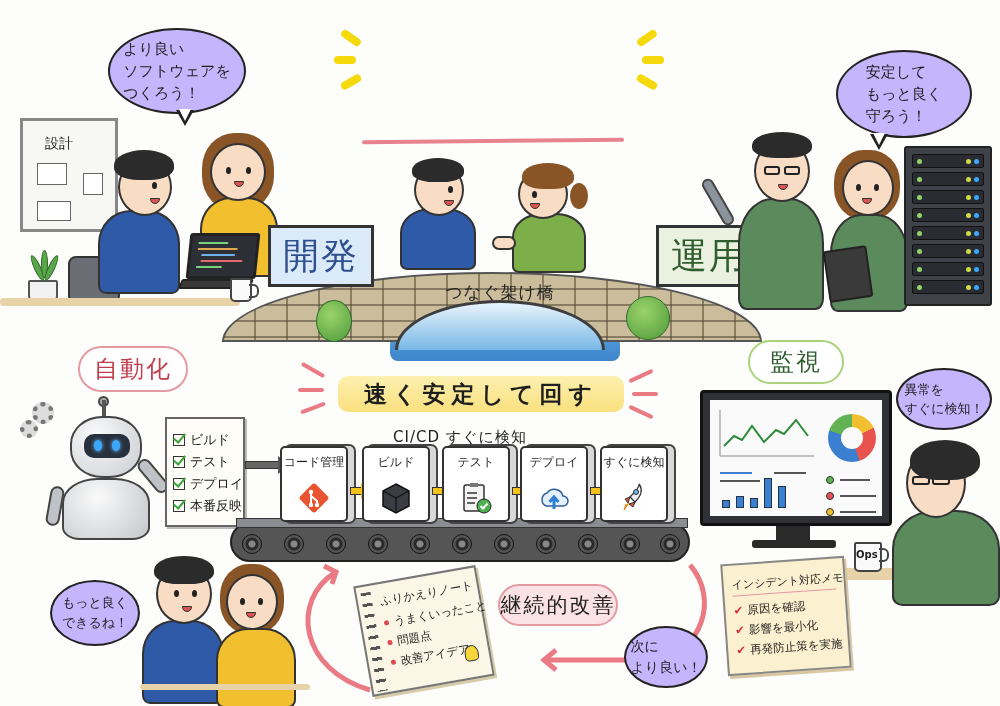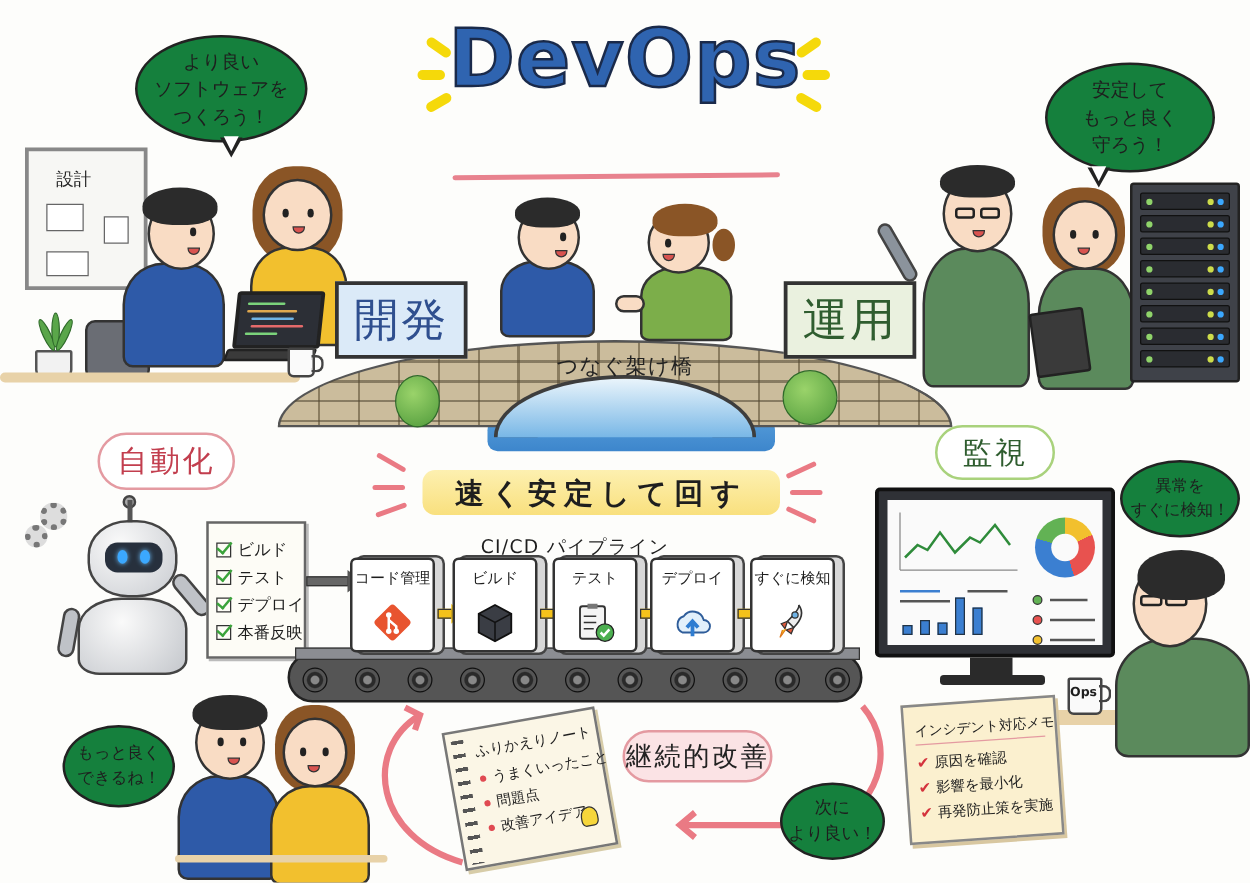--- a/index.html
+++ b/index.html
@@ -9,22 +9,22 @@
 
   
   .title { left: 0; top: 12px; width: 1000px; text-align: center; }
   .title-main { font-family: "DejaVu Sans", sans-serif; font-weight: bold; font-size: 64px; color: #2f64b0;
     letter-spacing: 1px; -webkit-text-stroke: 2px #1a2a4a; line-height: 72px; }
   .title-sub { font-size: 27px; color: #1e1e1e; letter-spacing: 4px; line-height: 38px; }
   .title-underline { left: 362px; top: 139px; width: 262px; height: 4px; background: #e8828e; border-radius: 3px; transform: rotate(-0.5deg); }
   .ray { width: 22px; height: 8px; background: #f5d90a; border-radius: 4px; }
 
   
-  .bubble { background: #15803d; border: 2px solid #222; border-radius: 50%; display: flex; align-items: center; justify-content: center;
-    text-align: center; font-size: 15px; line-height: 22px; white-space: pre-line; }
+  .bubble { background: #c4b5fd; border: 2px solid #222; border-radius: 50%; display: flex; align-items: center; justify-content: center;
+    font-size: 15px; line-height: 22px; white-space: pre-line; }
   .bubble-tail { width: 0; height: 0; border-left: 9px solid transparent; border-right: 9px solid transparent; border-top: 16px solid #222; }
   .bubble-tail::after { content: ""; position: absolute; left: -6px; top: -17px; border-left: 6px solid transparent; border-right: 6px solid transparent; border-top: 12px solid #fff; }
 
   
   .person { position: absolute; }
   .head { position: absolute; border-radius: 50%; background: #f9dcc4; border: 2px solid #333; }
   .hair { position: absolute; border-radius: 50% 50% 40% 40%; background: #2b2b2b; }
   .hair.brown { background: #8a5526; }
   .body-shape { position: absolute; border-radius: 40% 40% 10% 10%; border: 2px solid #333; }
   .hoodie { background: #2e5aa8; }
@@ -57,21 +57,21 @@
   .bridge-arch { position: absolute; left: 0; top: 0; width: 540px; height: 70px; background: repeating-linear-gradient(90deg, #cbbc9c 0 30px, #8b7d60 30px 32px), #cbbc9c;
     border: 2px solid #555; border-radius: 50% 50% 0 0 / 100% 100% 0 0; }
   .bridge-rows { position: absolute; inset: 0; border-radius: inherit; background: repeating-linear-gradient(180deg, transparent 0 14px, rgba(80,70,50,.55) 14px 16px); }
   .river { left: 390px; top: 305px; width: 230px; height: 56px; background: linear-gradient(180deg,#6fb3e6,#3d86cc); border-radius: 50% 50% 8px 8px / 70% 70% 8px 8px; }
   .river-hole { left: 395px; top: 300px; width: 210px; height: 50px; background: linear-gradient(180deg, #e9f4fb 0%, #78b7e6 100%); border: 3px solid #3d3d3d; border-bottom: none; border-radius: 50% 50% 0 0 / 100% 100% 0 0; }
   .bridge-label { left: 410px; top: 281px; width: 180px; text-align: center; font-size: 17px; color: #222; letter-spacing: 1px; }
   .bush { border-radius: 50%; background: radial-gradient(circle at 40% 35%, #9ad36a, #4f9a3b); border: 1.5px solid #2f6a2a; }
 
   .sign { width: 106px; height: 62px; border: 3px solid #333; display: flex; align-items: center; justify-content: center; font-size: 36px; letter-spacing: 2px; }
   .sign-dev { left: 268px; top: 225px; background: #dbeaf8; color: #2f4f8f; }
-  .sign-ops { left: 627px; top: 225px; background: #eaf1df; color: #2f5d2f; }
+  .sign-ops { left: 656px; top: 225px; background: #eaf1df; color: #2f5d2f; }
 
   
   .rack { left: 904px; top: 146px; width: 88px; height: 160px; background: #3f4249; border: 2px solid #222; border-radius: 3px; padding: 6px 6px; }
   .rack-unit { height: 14px; background: #2a2c31; border: 1px solid #111; margin-bottom: 4px; position: relative; border-radius: 2px; }
   .rack-led { position: absolute; width: 5px; height: 5px; border-radius: 50%; top: 4px; }
 
   .wrench { left: 712px; top: 176px; width: 12px; height: 52px; background: #8b939c; border: 2px solid #444; border-radius: 6px; transform: rotate(-30deg); }
   .clipboard { left: 826px; top: 248px; width: 44px; height: 52px; background: #3a3a3a; border: 2px solid #222; border-radius: 3px; transform: rotate(-8deg); }
 
   
@@ -141,21 +141,20 @@
   .nb-dot { width: 5px; height: 5px; border-radius: 50%; background: #e04a52; flex: none; }
   .bulb { position: absolute; right: 10px; bottom: 16px; width: 14px; height: 16px; background: #f6d63b; border: 1.5px solid #333; border-radius: 50% 50% 30% 30%; }
 
   
   svg.overlay { position: absolute; left: 0; top: 0; pointer-events: none; }
 </style>
 </head>
 <body>
 
 <div class="abs title">
-  <div class="title-main">DevOps</div>
 </div>
 <div class="abs title-underline"></div>
 <div class="abs ray" style="left:340px;top:34px;transform:rotate(35deg)"></div>
 <div class="abs ray" style="left:334px;top:56px"></div>
 <div class="abs ray" style="left:340px;top:78px;transform:rotate(-30deg)"></div>
 <div class="abs ray" style="left:636px;top:34px;transform:rotate(-35deg)"></div>
 <div class="abs ray" style="left:642px;top:56px"></div>
 <div class="abs ray" style="left:636px;top:78px;transform:rotate(30deg)"></div>
 
 <div class="abs bubble" style="left:108px;top:28px;width:138px;height:86px;">より良い
@@ -344,21 +343,21 @@
 <div class="abs gray-arrow"></div>
 
 <div class="abs pink-ray" style="left:300px;top:368px;transform:rotate(30deg)"></div>
 <div class="abs pink-ray" style="left:298px;top:388px"></div>
 <div class="abs pink-ray" style="left:300px;top:406px;transform:rotate(-20deg)"></div>
 <div class="abs pink-ray" style="left:628px;top:374px;transform:rotate(-25deg)"></div>
 <div class="abs pink-ray" style="left:632px;top:392px"></div>
 <div class="abs pink-ray" style="left:628px;top:410px;transform:rotate(25deg)"></div>
 <div class="abs banner">速く安定して回す</div>
 
-<div class="abs pipeline-title">CI/CD パイプライン</div>
+<div class="abs pipeline-title">CI/CD すぐに検知</div>
 <div class="abs conveyor">
   <span class="roller" style="left:10px"></span>
     <span class="roller" style="left:52px"></span>
     <span class="roller" style="left:94px"></span>
   <span class="roller" style="left:136px"></span>
     <span class="roller" style="left:178px"></span>
     <span class="roller" style="left:220px"></span>
   <span class="roller" style="left:262px"></span>
     <span class="roller" style="left:304px"></span>
     <span class="roller" style="left:346px"></span>

